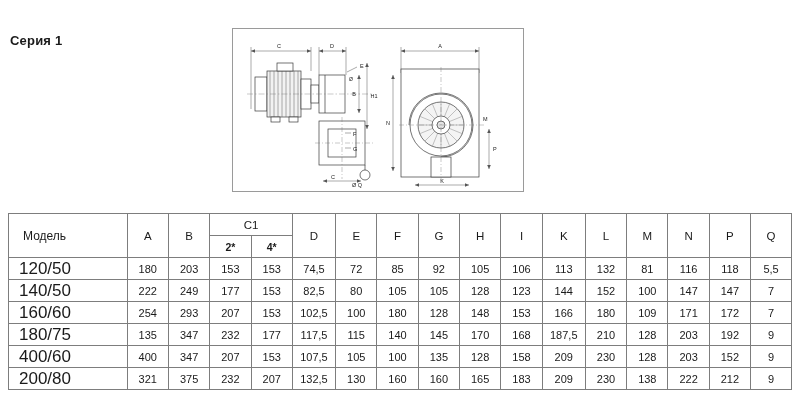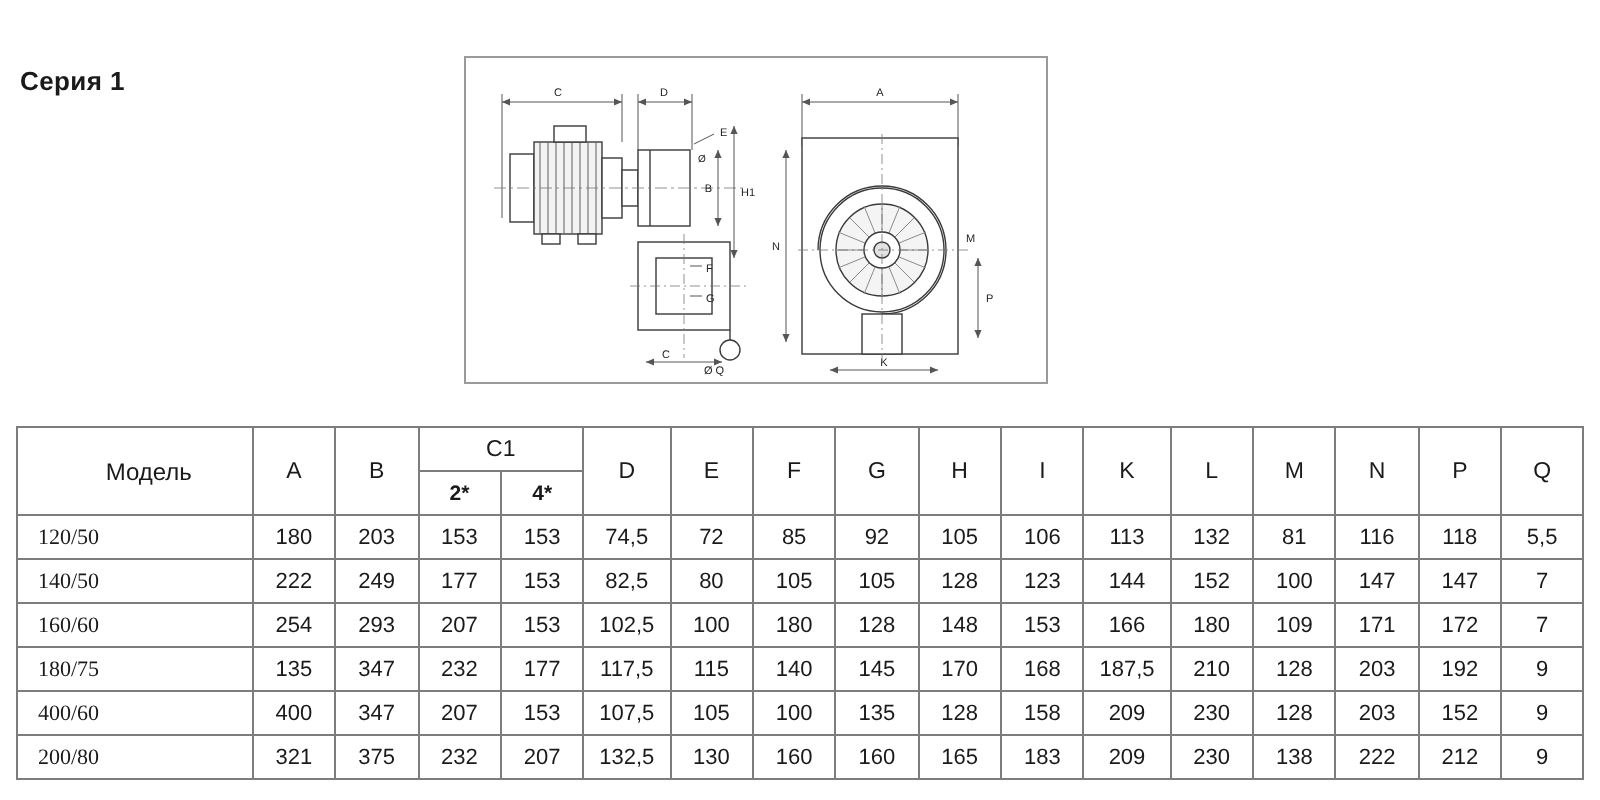--- a/index.html
+++ b/index.html
@@ -64,36 +64,35 @@
     padding: 0;
     height: 21px;
     font-weight: normal;
     color: #1a1a1a;
   }
   table.spec thead th {
     font-weight: normal;
     font-size: 11.5px;
   }
   table.spec thead th.model-head {
-    text-align: center;
+    text-align: left;
     padding-left: 14px;
     font-size: 12px;
   }
   table.spec thead th.c1-head {
     font-size: 11.5px;
   }
   table.spec thead th.sub {
     font-size: 10.5px;
     font-weight: bold;
   }
   table.spec tbody td.model-cell {
     text-align: left;
     padding-left: 10px;
-    font-size: 11px;
-    font-family: Liberation Serif, serif;
+    font-size: 17px;
   }
   .col-model { width: 118px; }
   .col-narrow { width: 46px; }
   .col-c1 { width: 46px; }
 </style>
 </head>
 <body>
 
 <div class="page">
 

